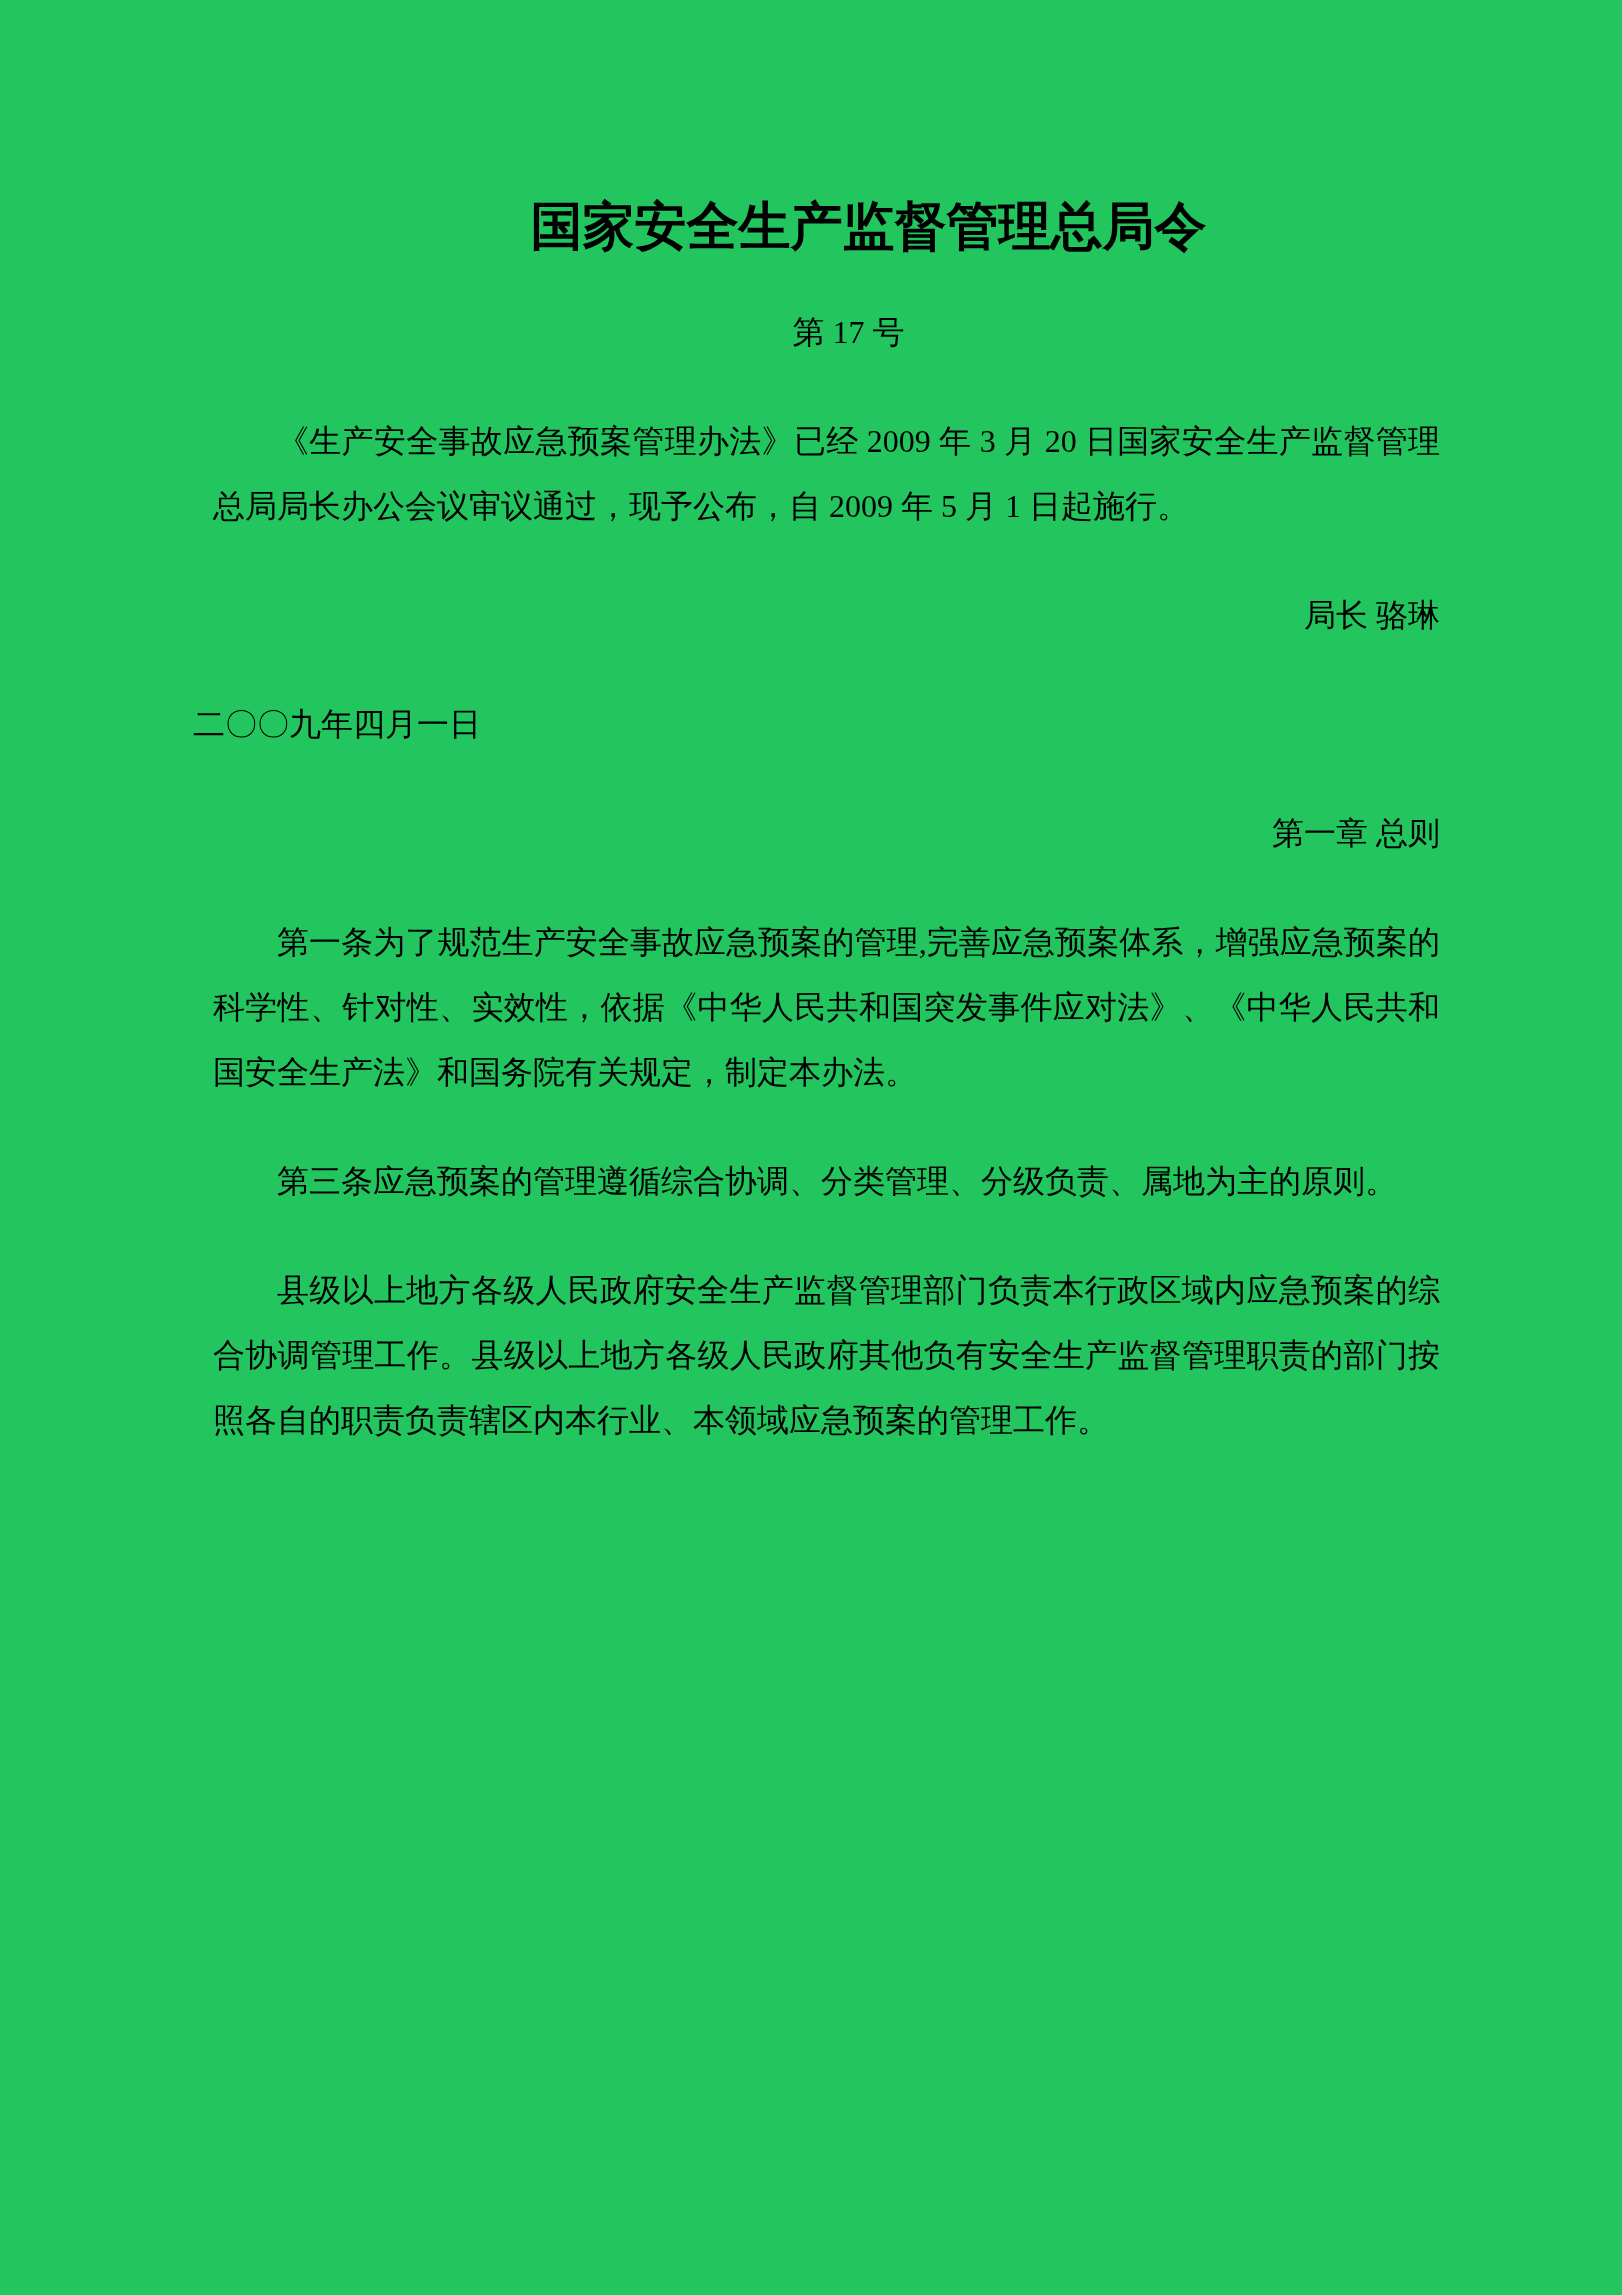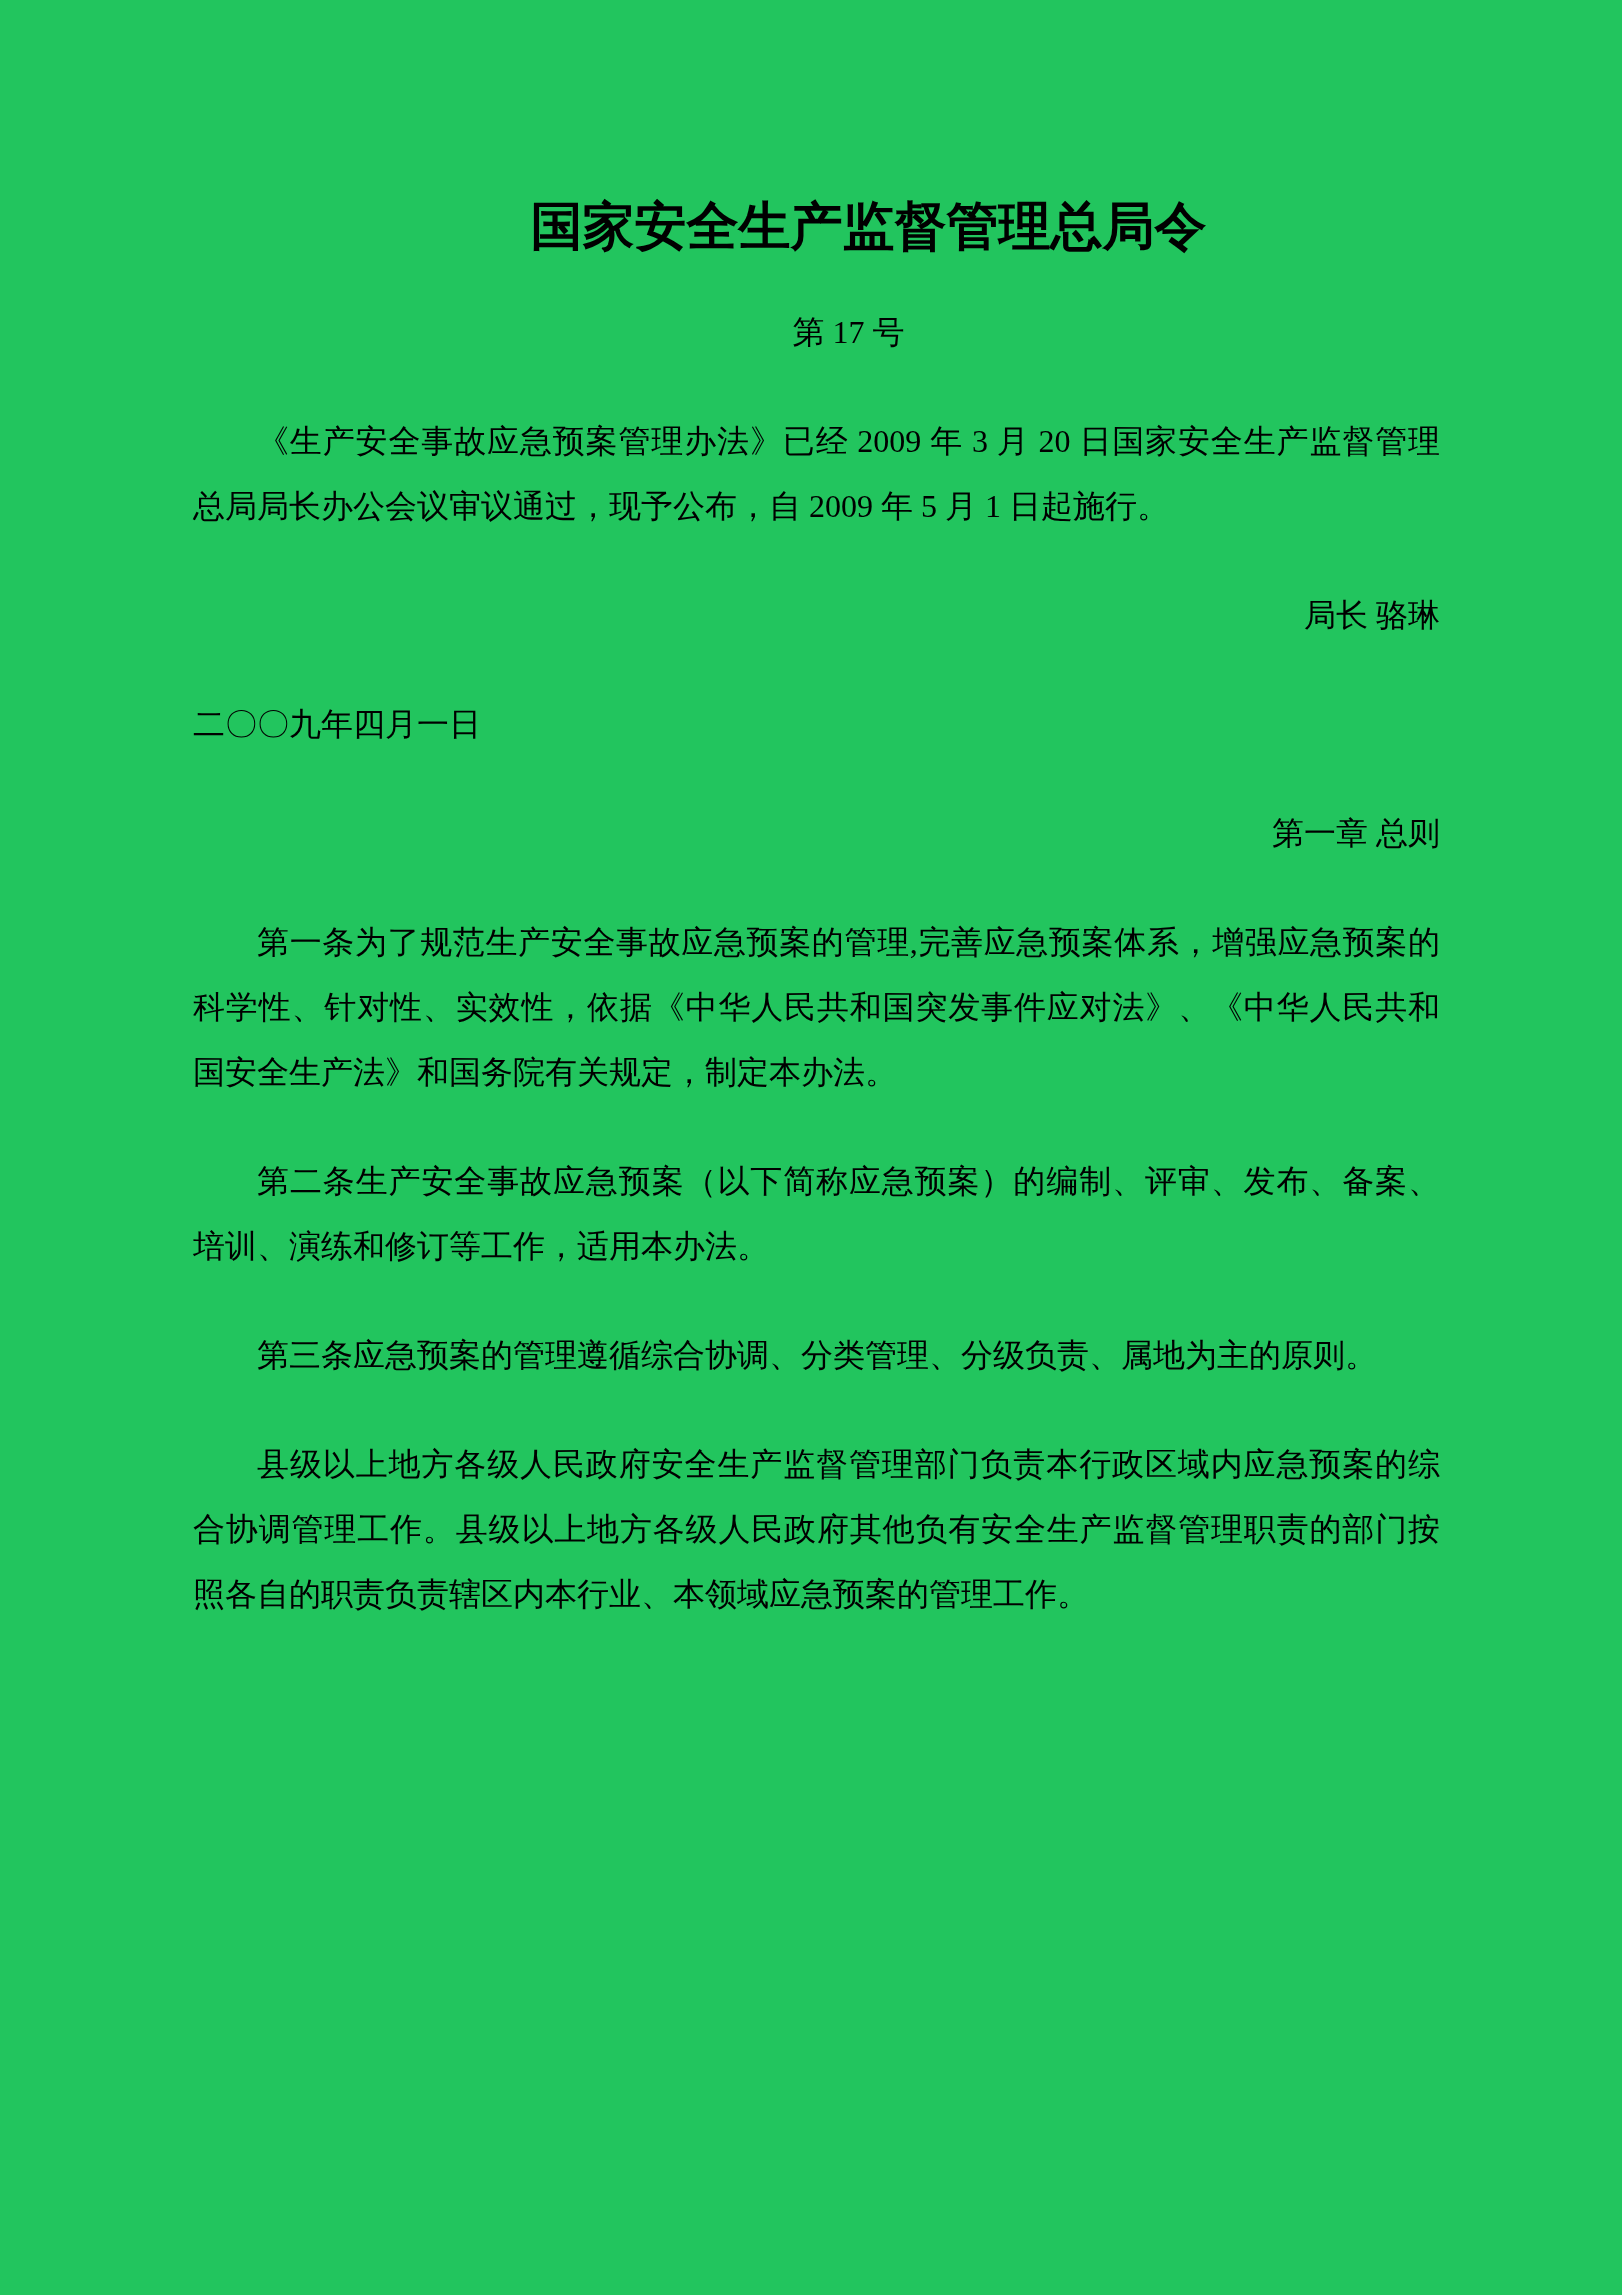--- a/index.html
+++ b/index.html
@@ -33,20 +33,21 @@
     margin-bottom: 37px;
   }
   .doc-number {
     text-align: center;
     text-indent: 2em;
   }
   .para {
     text-align: justify;
     text-justify: inter-ideograph;
     text-indent: 2em;
+    margin-left: 20px;
   }
   .sign-line {
     text-align: right;
   }
   .date-line {
     text-align: left;
   }
   .reg-title {
     font-size: 39px;
     font-weight: bold;
@@ -72,21 +73,20 @@
 
   <div class="block sign-line">局长 骆琳</div>
 
   <div class="block date-line">二〇〇九年四月一日</div>
 
 
   <div class="block chapter-heading">第一章 总则</div>
 
   <div class="block para">第一条为了规范生产安全事故应急预案的管理,完善应急预案体系，增强应急预案的科学性、针对性、实效性，依据《中华人民共和国突发事件应对法》、《中华人民共和国安全生产法》和国务院有关规定，制定本办法。</div>
 
-  <div class="block para">第二条生产安全事故应急预案（以下简称应急预案）的编制、评审、发布、备案、培训、演练和修订等工作，适用本办法。</div>
 
 
   <div class="block para">第三条应急预案的管理遵循综合协调、分类管理、分级负责、属地为主的原则。</div>
 
 
   <div class="block para">县级以上地方各级人民政府安全生产监督管理部门负责本行政区域内应急预案的综合协调管理工作。县级以上地方各级人民政府其他负有安全生产监督管理职责的部门按照各自的职责负责辖区内本行业、本领域应急预案的管理工作。</div>
 
 </div>
 
 

